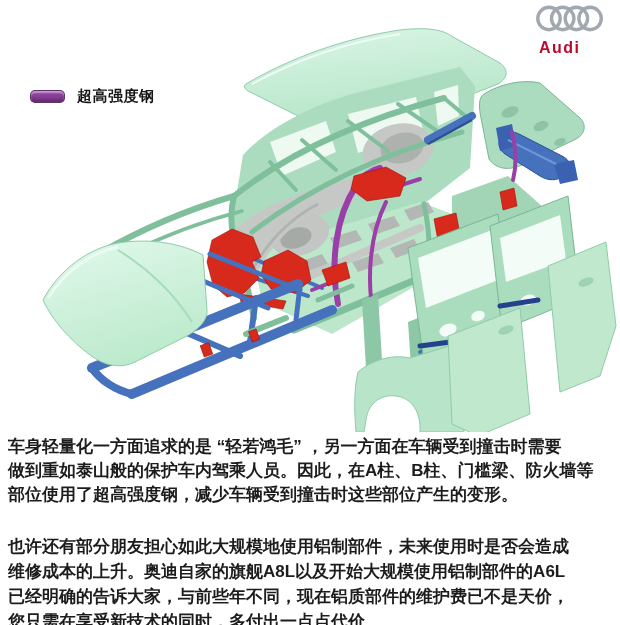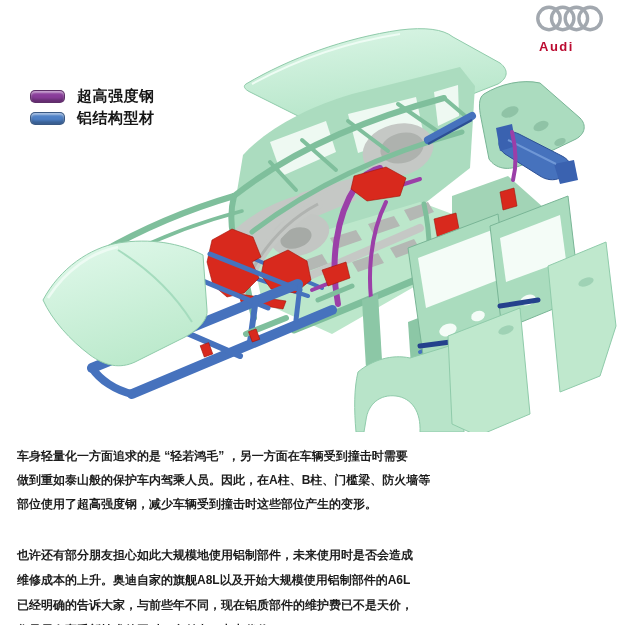--- a/index.html
+++ b/index.html
@@ -13,26 +13,26 @@
   .legend-row{display:flex;align-items:center;height:17px;margin-bottom:5px;}
   .swatch{width:33px;height:11px;border-radius:5px;border:1px solid rgba(30,30,30,.40);
           box-shadow:inset 0 2px 2px rgba(255,255,255,.50), inset 0 -3px 3px rgba(0,0,0,.28);
           margin-right:12px;}
   .sw0{background:var(--legend0);} .sw1{background:var(--legend1);} .sw2{background:var(--legend2);}
   .sw3{background:var(--legend3);} .sw4{background:var(--legend4);}
   .legend-label{font-size:15px;font-weight:700;color:#161616;letter-spacing:.5px;white-space:nowrap;}
 
   
   .logo{position:absolute;right:12px;top:5px;width:72px;}
-  .logo-text{color:var(--c-audi_red);font-size:13px;font-weight:700;letter-spacing:1.5px;
+  .logo-text{color:var(--c-audi_red);font-size:16px;font-weight:700;letter-spacing:1.5px;
              margin:2px 0 0 3px;font-family:"Liberation Sans",sans-serif;}
 
   
   .article-text{position:absolute;left:0;top:432px;width:620px;padding:0 8px 0 5px;box-sizing:border-box;}
-  .article-text p{margin:12px;white-space:pre-line;font-size:12px;line-height:24px;font-weight:700;
+  .article-text p{margin:3px;white-space:pre-line;font-size:17px;line-height:24px;font-weight:700;
                   color:var(--c-text_black);letter-spacing:0;}
   .article-text p.p2{margin-top:27px;line-height:25px;}
   .f-panel2{fill:#abdcbf;}
   .f-panel3{fill:#a2d4b6;}
   .st-frame{stroke:var(--c-frame_green);fill:none;stroke-linecap:round;}
   .f-gray{fill:var(--c-steel_gray);}
   .st-gray{stroke:var(--c-steel_gray);fill:none;stroke-linecap:round;}
   .f-red{fill:var(--c-cast_red);stroke:#a31208;stroke-width:.6;}
   .st-purple{stroke:var(--c-uhss_purple);fill:none;stroke-linecap:round;}
   .st-blue{stroke:var(--c-alu_blue);fill:none;stroke-linecap:round;}
@@ -190,24 +190,20 @@
         <path d="M 548 266 L 606 242 L 616 326 L 600 376 L 560 392 Z" fill="#bfe8cd" stroke="#8fcbaa" stroke-width="1"></path>
         <ellipse cx="586" cy="282" rx="8" ry="4" fill="#9fd2b5" transform="rotate(-20 586 282)"></ellipse>
       </g>
     </svg>
 
     <div class="legend">
       <div class="legend-row">
         <span class="swatch sw0"></span>
         <span class="legend-label">超高强度钢</span>
       </div>
-      <div class="legend-row">
-        <span class="swatch sw2"></span>
-        <span class="legend-label">铝结构型材</span>
-      </div>
     </div>
 
     <div class="logo">
       <svg width="68" height="28" viewBox="0 0 68 28">
         <circle class="ring" cx="13" cy="13.5" r="11.2"></circle>
         <circle class="ring" cx="26.7" cy="13.5" r="11.2"></circle>
         <circle class="ring" cx="40.4" cy="13.5" r="11.2"></circle>
         <circle class="ring" cx="54.1" cy="13.5" r="11.2"></circle>
       </svg>
       <div class="logo-text">Audi</div>

